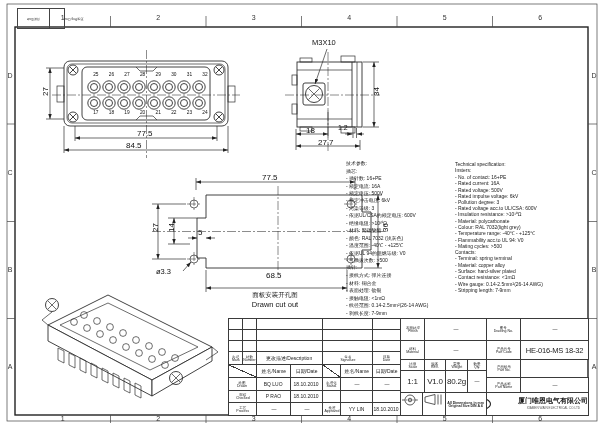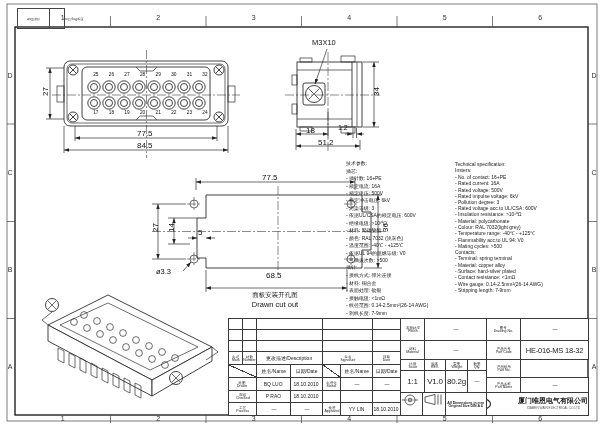--- a/index.html
+++ b/index.html
@@ -294,27 +294,27 @@
       <span>19</span>
       <span>20</span>
       <span>21</span>
       <span>22</span>
       <span>23</span>
       <span>24</span>
     </div>
 
   <span class="dim" style="left:36px;top:87px;"><span class="rot">27</span></span>
   <span class="dim" style="left:137px;top:129px;">77.5</span>
-  <span class="dim" style="left:137px;top:141px;">84.5</span>
+  <span class="dim" style="left:126px;top:141px;">84.5</span>
 
   <span class="dim" style="left:312px;top:38px;font-size:7.5px;">M3X10</span>
   <span class="dim" style="left:367px;top:87px;"><span class="rot">34</span></span>
   <span class="dim" style="left:306px;top:126px;">18</span>
   <span class="dim" style="left:338px;top:124px;font-size:7px;">1.2</span>
-  <span class="dim" style="left:318px;top:138px;">51.2</span>
+  <span class="dim" style="left:318px;top:138px;">27.7</span>
 
   <span class="dim" style="left:262px;top:173px;">77.5</span>
   <span class="dim" style="left:146px;top:223px;"><span class="rot">27</span></span>
   <span class="dim" style="left:162px;top:223px;"><span class="rot">14</span></span>
   <span class="dim" style="left:198px;top:228px;">5</span>
   <span class="dim" style="left:376px;top:223px;"><span class="rot">36</span></span>
   <span class="dim" style="left:266px;top:271px;">68.5</span>
   <span class="dim" style="left:156px;top:267px;font-size:7.5px;">ø3.3</span>
   <div class="cap" style="left:220px;top:291px;font-size:6.5px;">面板安装开孔图</div>
   <div class="cap" style="left:220px;top:300px;font-size:7.5px;">Drawn cut out</div>

